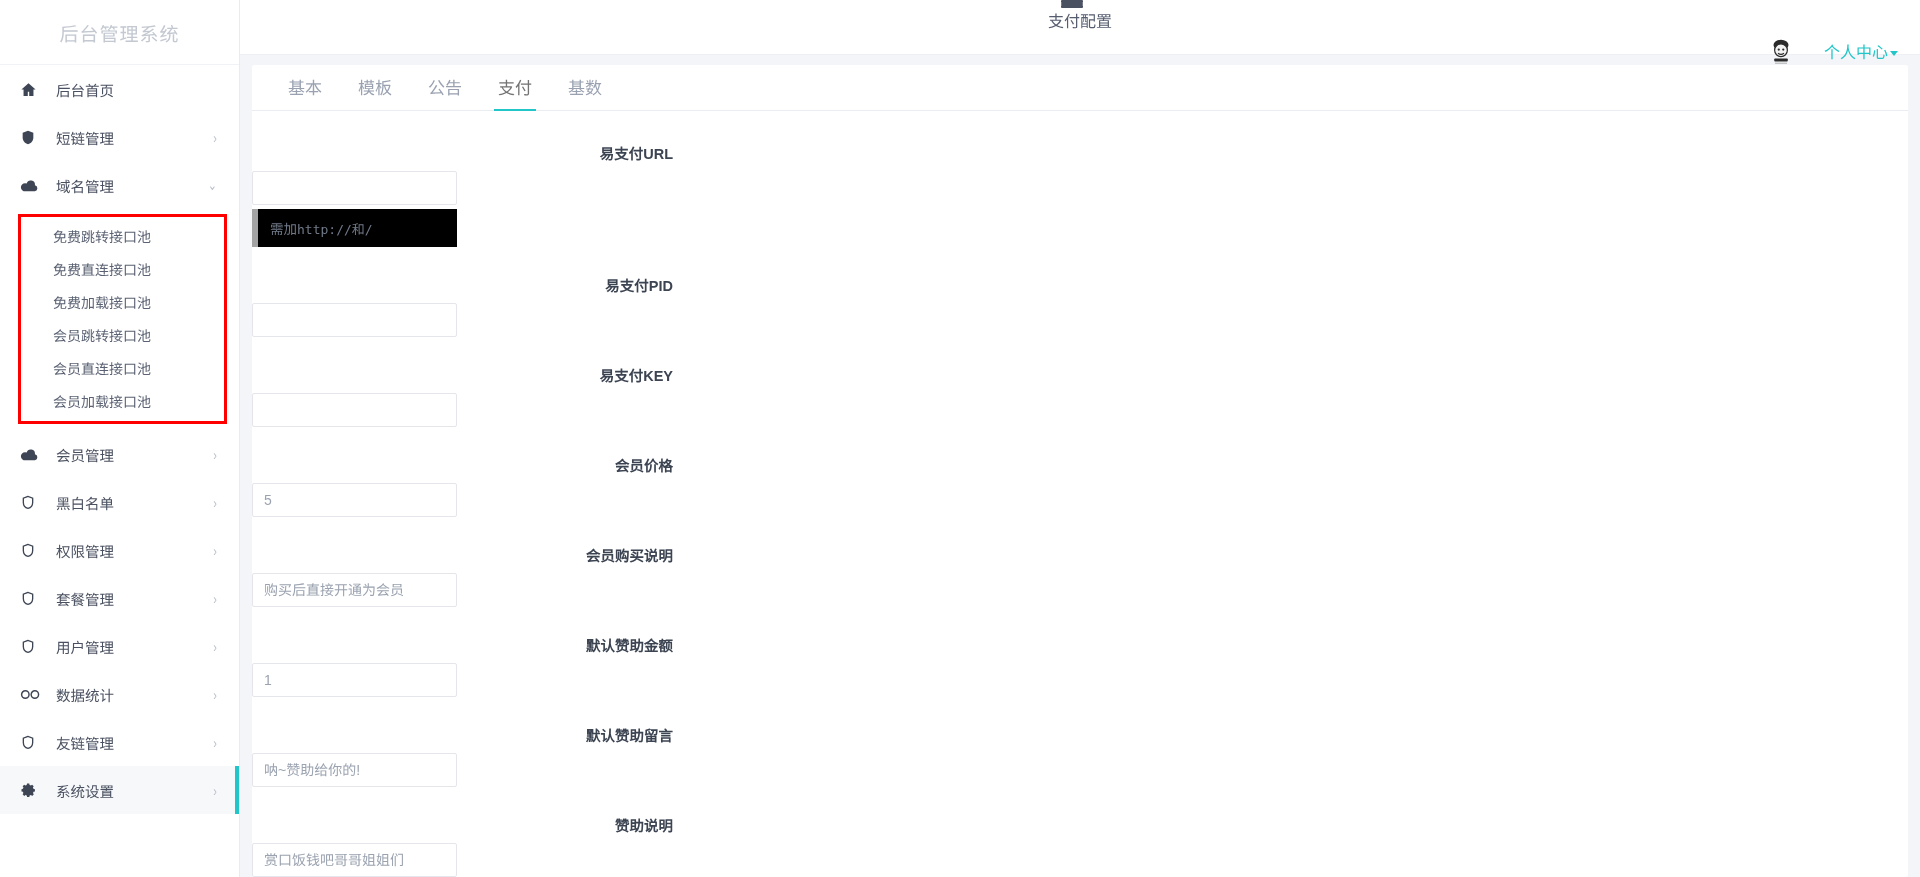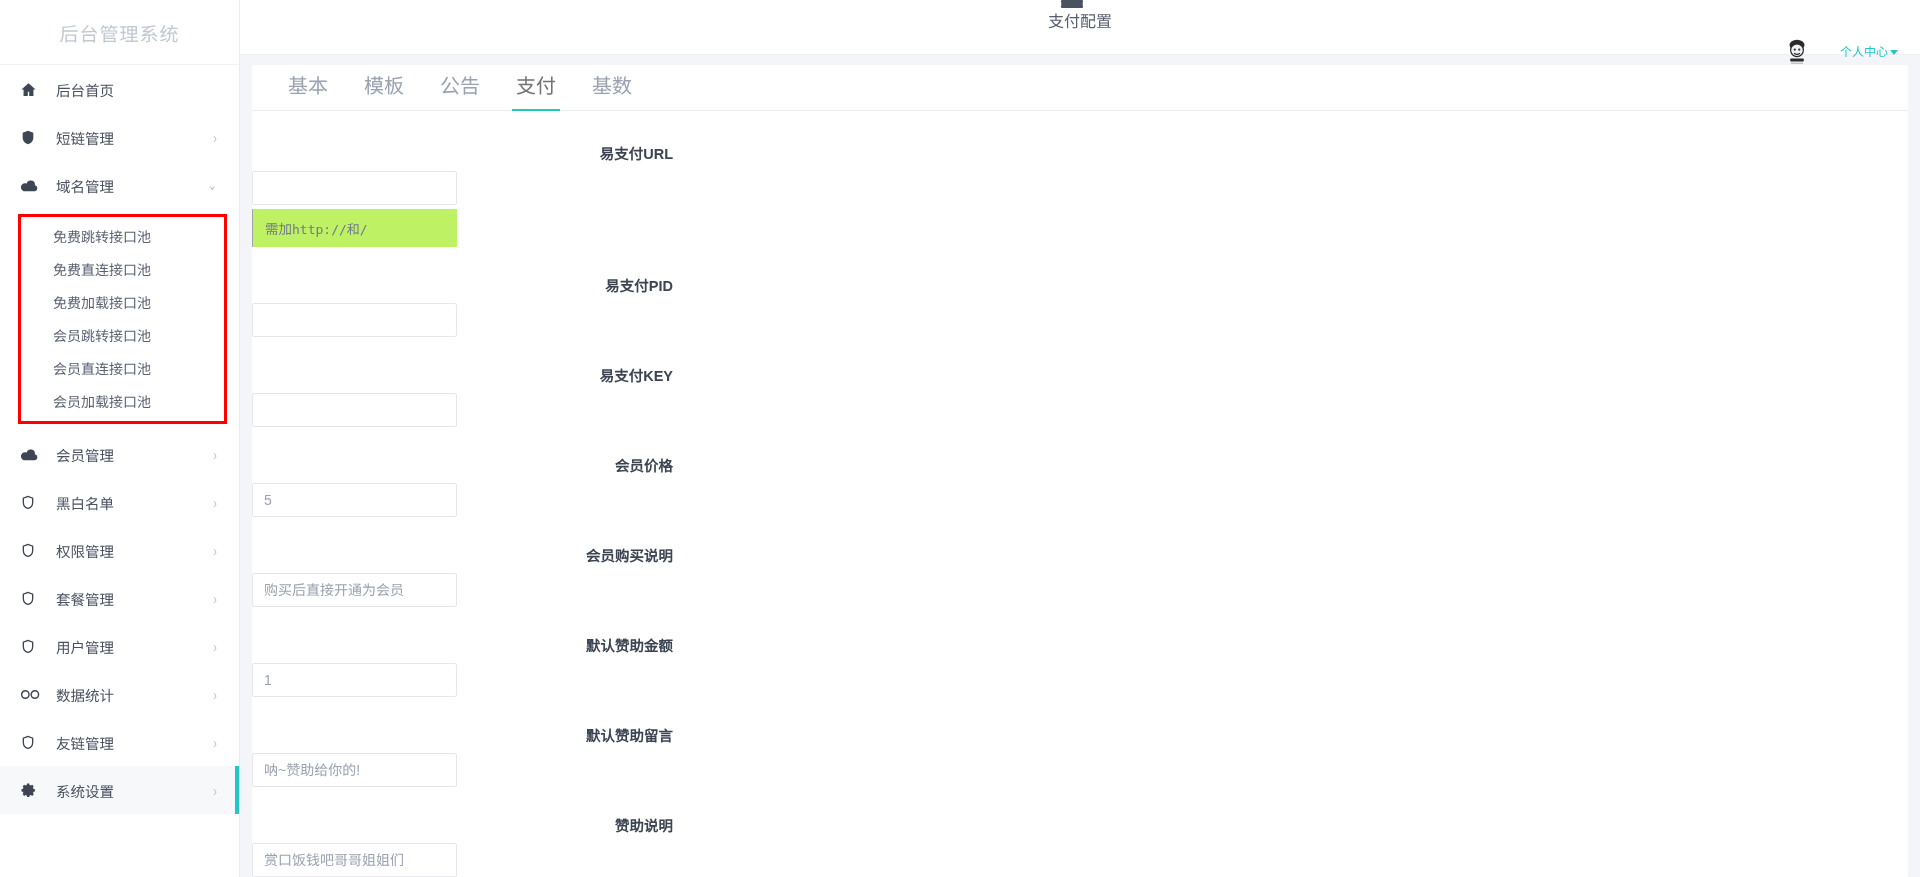--- a/index.html
+++ b/index.html
@@ -129,21 +129,21 @@
     align-items: center;
     gap: 26px;
   }
   #mascot {
     width: 34px; height: 38px;
     display: flex; flex-direction: column;
     align-items: center; justify-content: center;
   }
   #user-menu {
     color: #23c6c8;
-    font-size: 12px;
+    font-size: 16px;
     cursor: pointer;
     white-space: nowrap;
   }
   #user-menu .caret {
     display: inline-block;
     margin-left: 2px;
     border-left: 4px solid transparent;
     border-right: 4px solid transparent;
     border-top: 5px solid #23c6c8;
     vertical-align: middle;
@@ -162,21 +162,21 @@
 
   #tabs {
     display: flex;
     align-items: flex-end;
     height: 46px;
     padding-left: 18px;
     border-bottom: 1px solid #e9ecf1;
   }
   .tab {
     padding: 0 18px 11px 18px;
-    font-size: 20px;
+    font-size: 17px;
     color: #9aa2b1;
     cursor: pointer;
     position: relative;
     white-space: nowrap;
     text-align: right;
   }
   .tab.active { color: #737373; }
   .tab.active::after {
     content: "";
     position: absolute;
@@ -213,22 +213,22 @@
     padding: 0 11px;
     font-size: 14px;
     color: #55606f;
     outline: none;
     background: #fff;
     font-family: "Liberation Sans", "DejaVu Sans", sans-serif;
   }
   .form-control input::placeholder { color: #9ba3b0; }
   .help-block {
     margin-top: 4px;
-    background: #bef264;
-    border-left: 1px solid #a3a3a3;
+    background: #000000;
+    border-left: 6px solid #a3a3a3;
     padding: 9px 12px;
     font-size: 13.5px;
     color: #707a89;
   }
   .help-block .mono {
     font-family: "DejaVu Sans Mono", "Liberation Mono", monospace;
     font-size: 13px;
   }
   .submit-row { padding: 6px 24px 0 0; display: flex; }
   .submit-row .spacer { width: 445px; min-width: 445px; }

